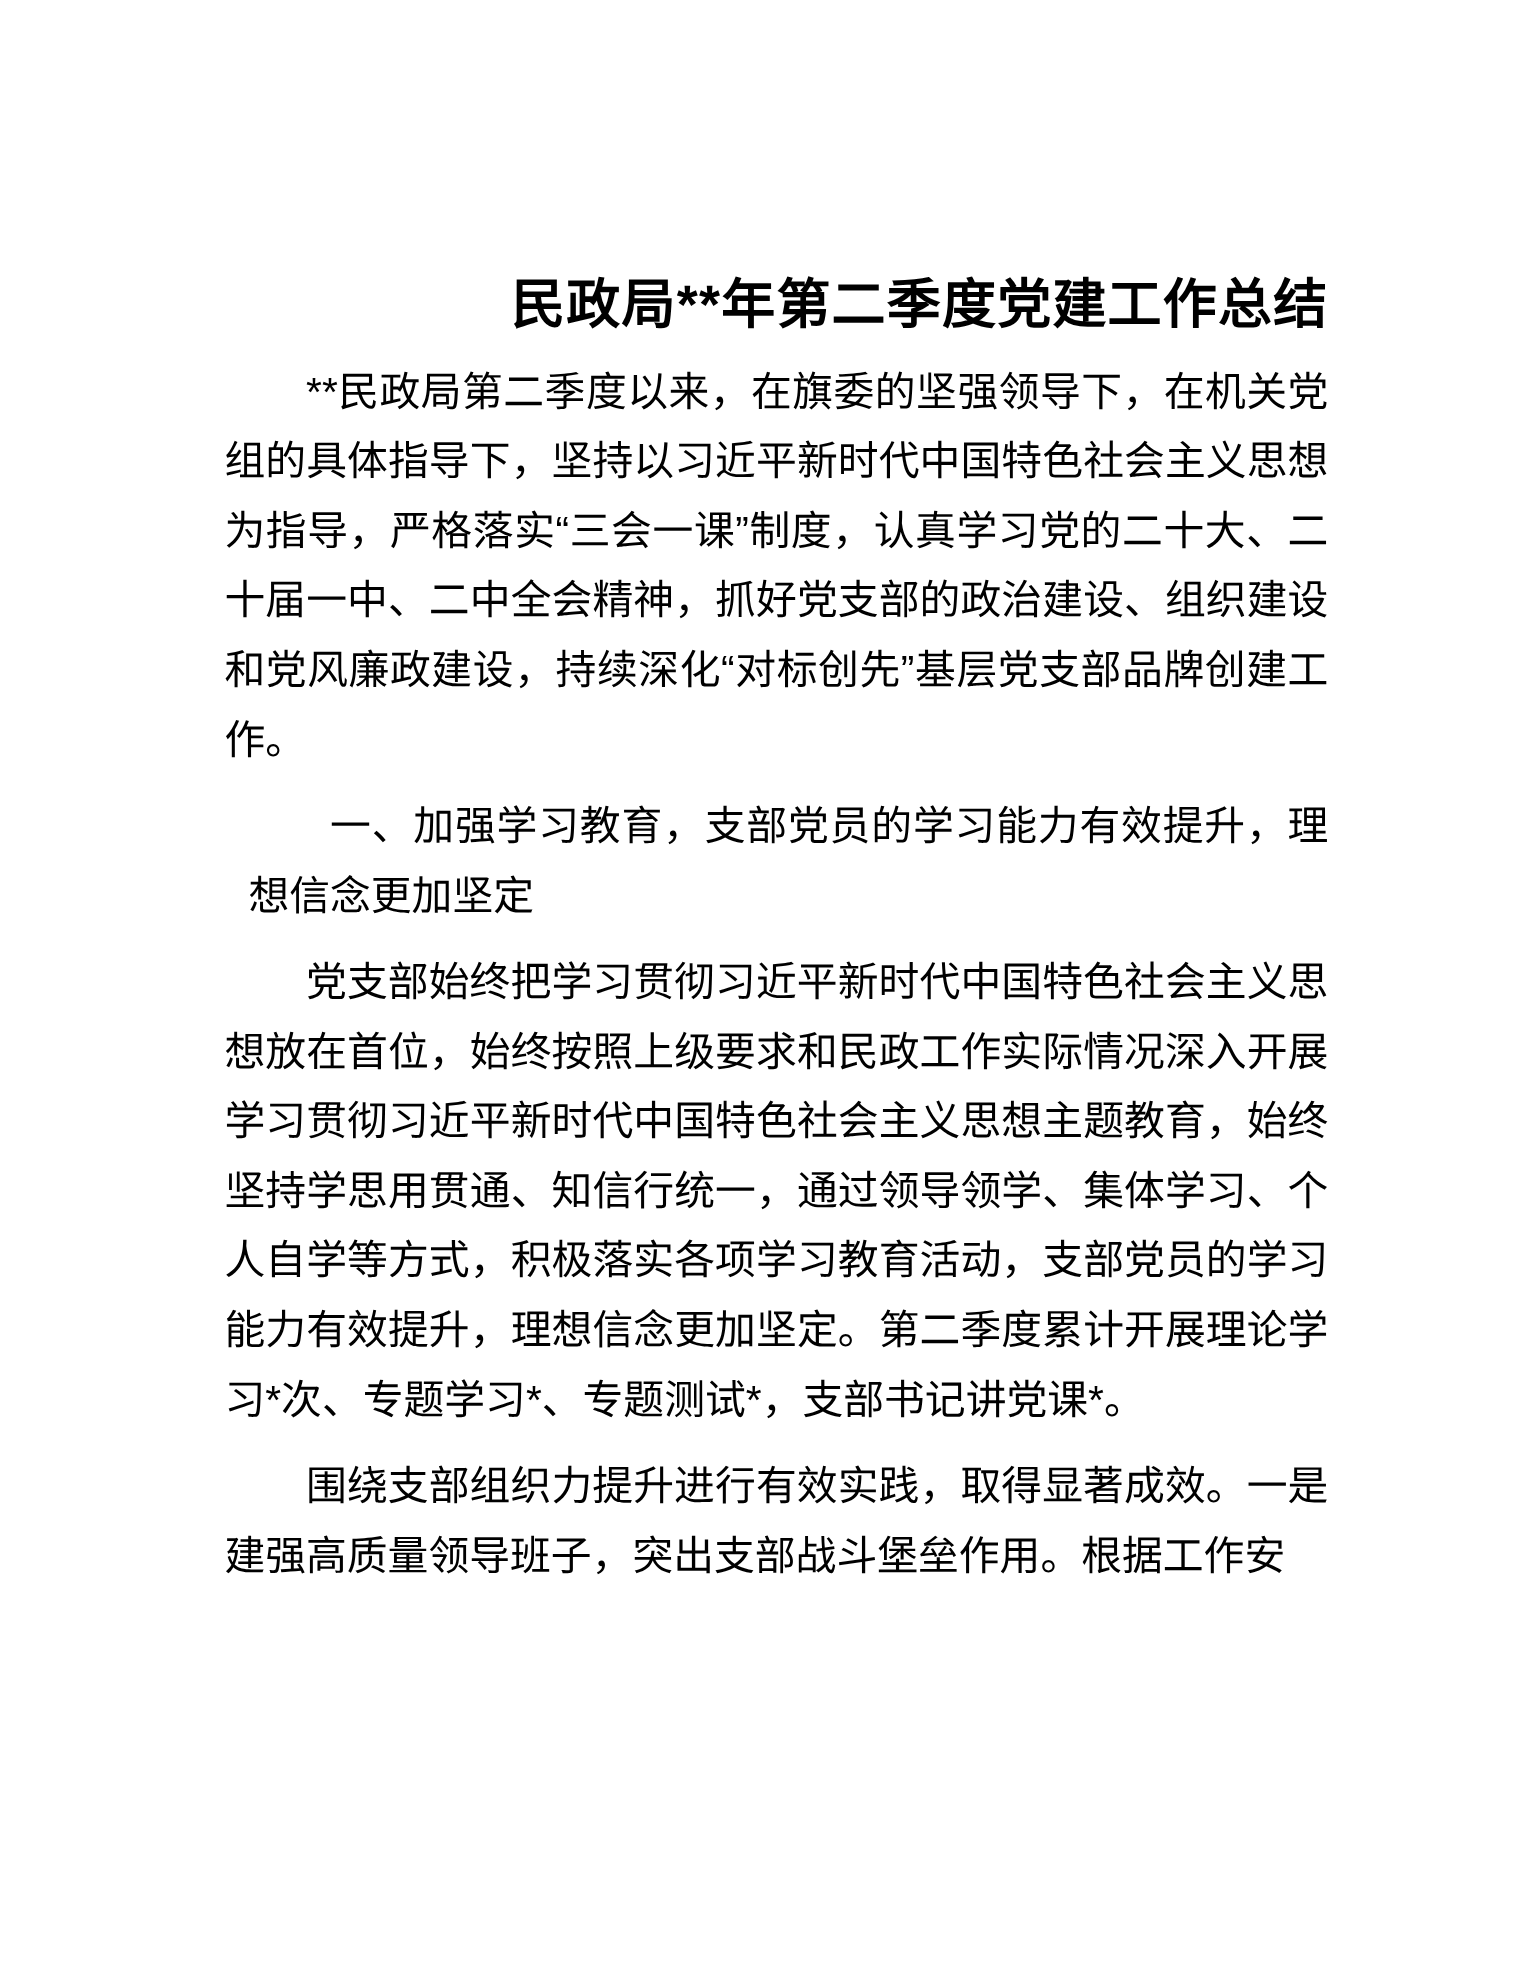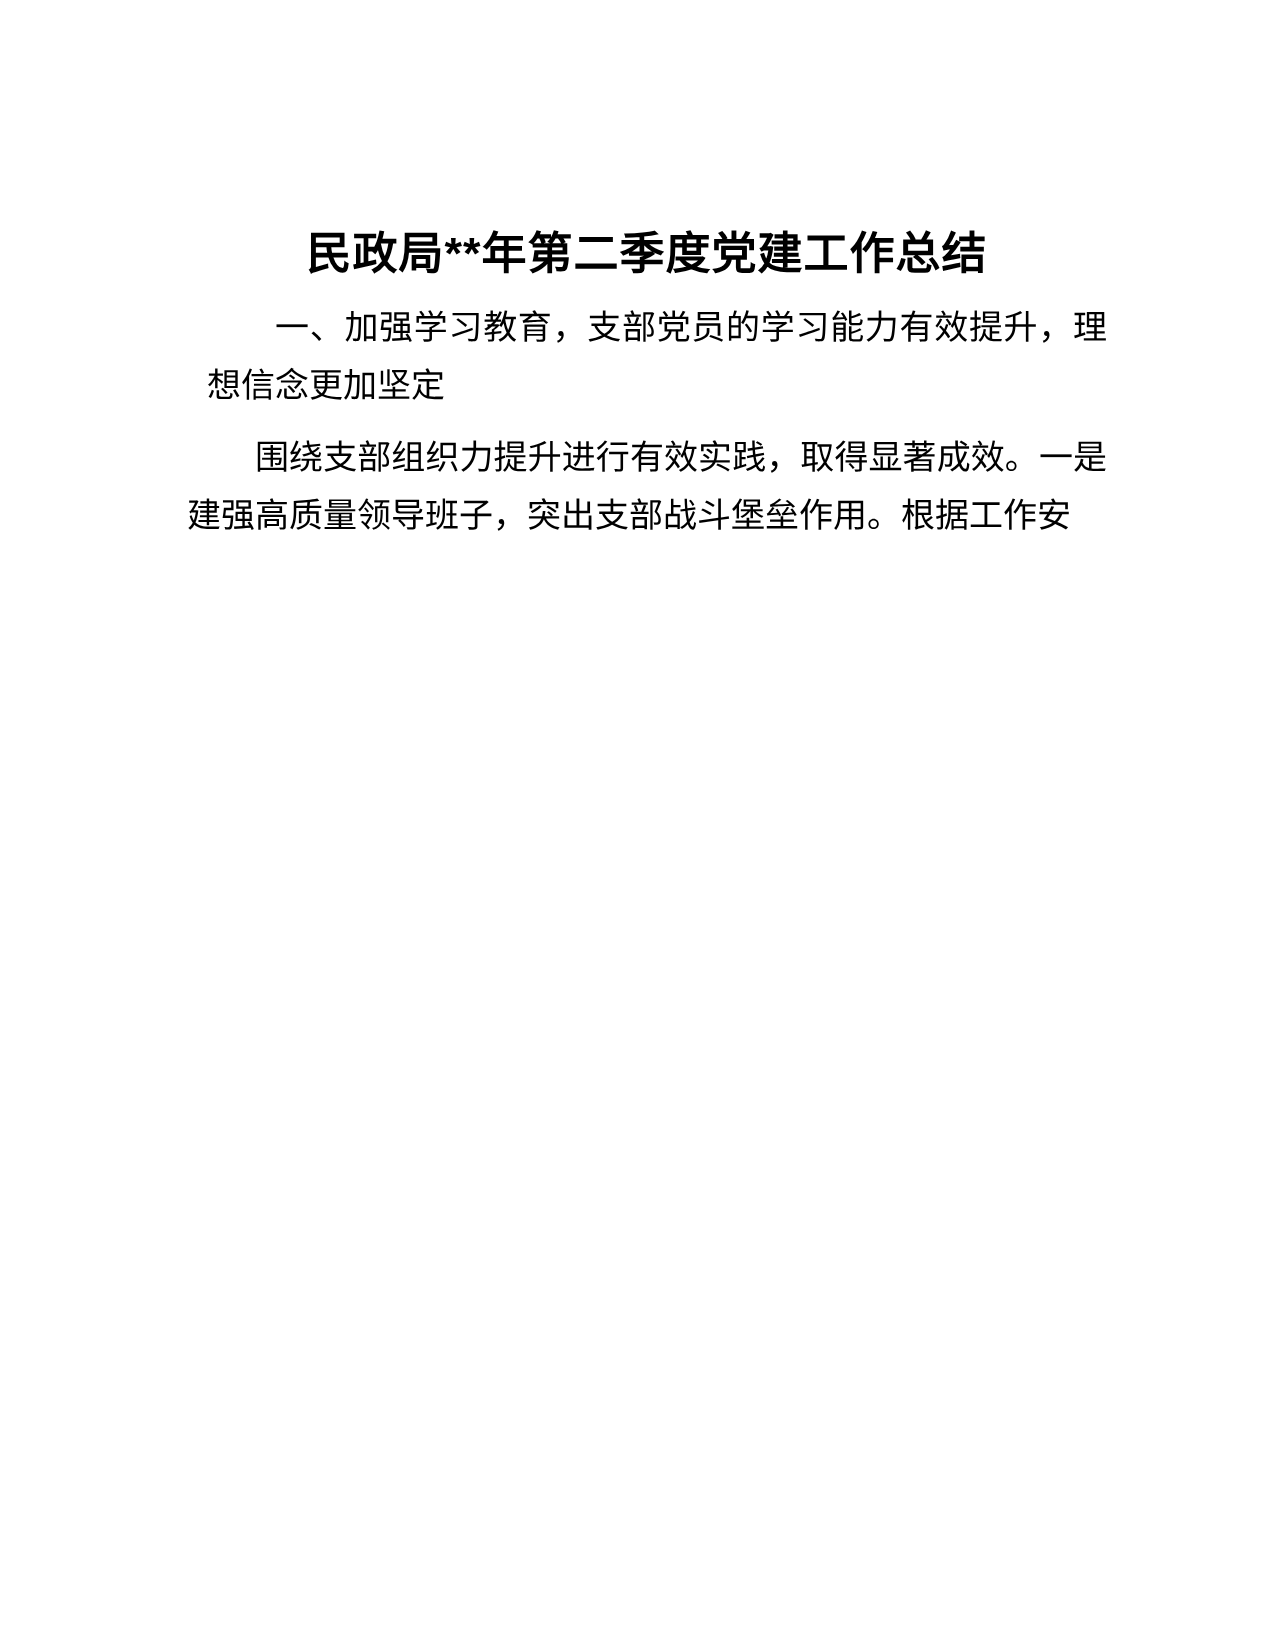--- a/index.html
+++ b/index.html
@@ -19,21 +19,21 @@
     padding: 223px 168px 0 187px;
     background: #ffffff;
     color: #000000;
     font-family: "Liberation Sans", "DejaVu Sans", sans-serif;
     -webkit-font-smoothing: antialiased;
   }
   .doc-title {
     font-size: 45px;
     font-weight: 700;
     line-height: 62px;
-    text-align: center;
+    text-align: right;
     letter-spacing: 1px;
     margin: 0 0 13px 0;
     white-space: nowrap;
   }
   .para {
     font-size: 34px;
     font-weight: 400;
     line-height: 58px;
     margin: 0 0 14px 0;
     text-align: justify;
@@ -47,19 +47,21 @@
     font-weight: 400;
     margin-left: 20px;
   }
 </style>
 </head>
 <body>
 
 <div class="page">
   <h1 class="doc-title">民政局**年第二季度党建工作总结</h1>
 
+  <p class="para">**民政局第二季度以来，在旗委的坚强领导下，在机关党组的具体指导下，坚持以习近平新时代中国特色社会主义思想为指导，严格落实“三会一课”制度，认真学习党的二十大、二十届一中、二中全会精神，抓好党支部的政治建设、组织建设和党风廉政建设，持续深化“对标创先”基层党支部品牌创建工作。</p>
 
   <p class="para heading">一、加强学习教育，支部党员的学习能力有效提升，理想信念更加坚定</p>
 
+  <p class="para">党支部始终把学习贯彻习近平新时代中国特色社会主义思想放在首位，始终按照上级要求和民政工作实际情况深入开展学习贯彻习近平新时代中国特色社会主义思想主题教育，始终坚持学思用贯通、知信行统一，通过领导领学、集体学习、个人自学等方式，积极落实各项学习教育活动，支部党员的学习能力有效提升，理想信念更加坚定。第二季度累计开展理论学习*次、专题学习*、专题测试*，支部书记讲党课*。</p>
 
 
   <p class="para">围绕支部组织力提升进行有效实践，取得显著成效。一是建强高质量领导班子，突出支部战斗堡垒作用。根据工作安</p>
 </div>
 
 </body></html>

